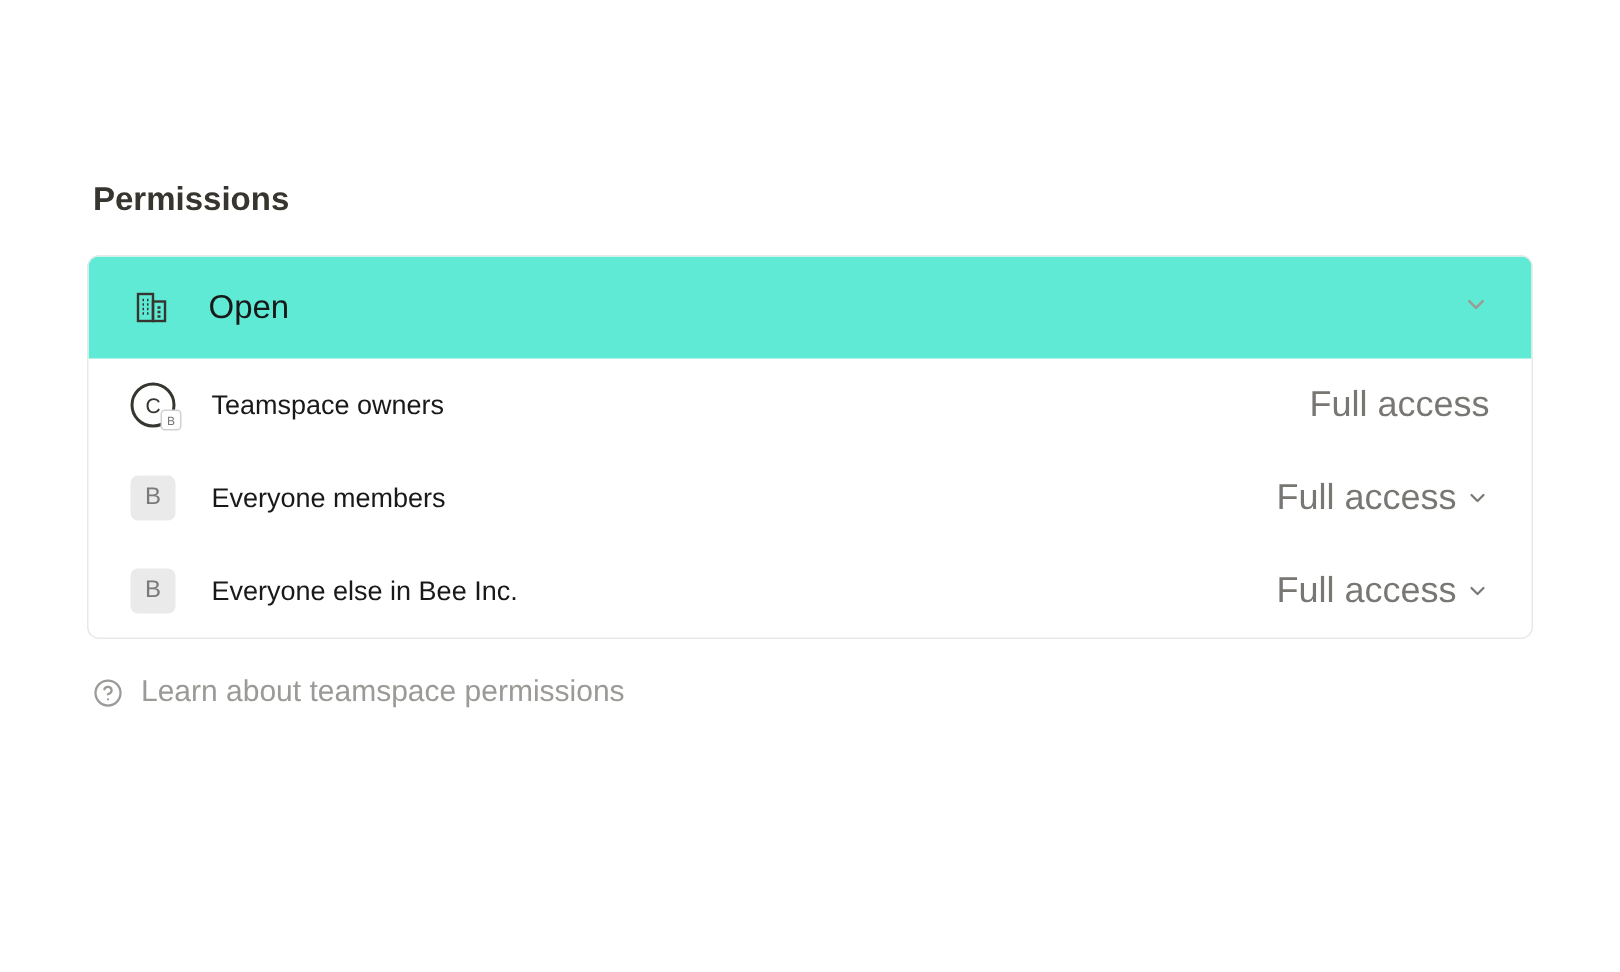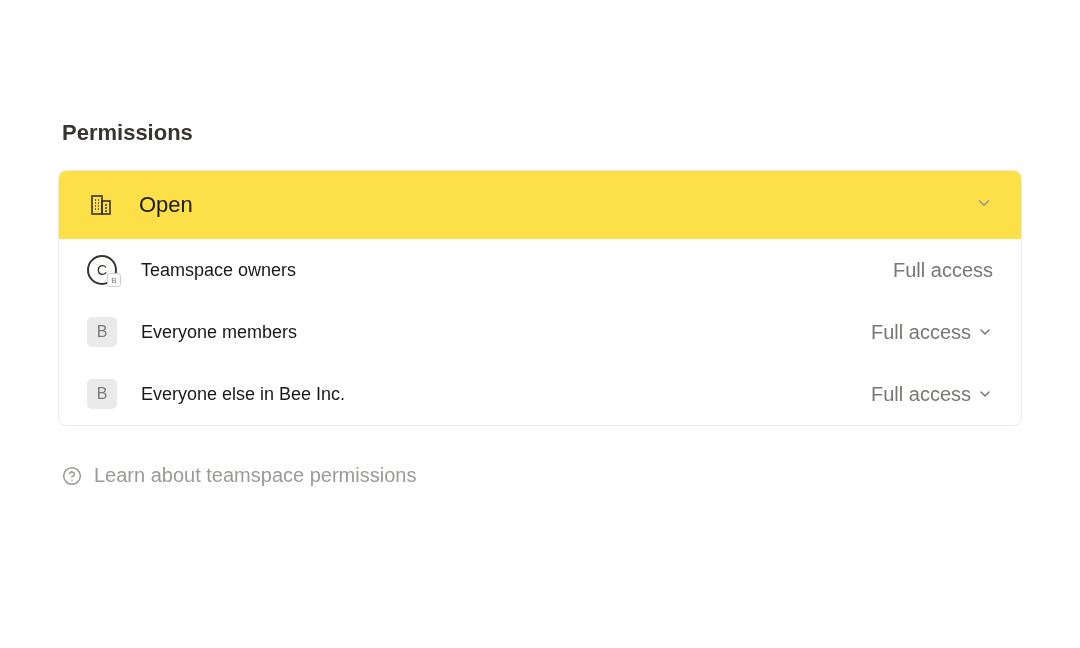--- a/index.html
+++ b/index.html
@@ -26,21 +26,21 @@
       border: 1px solid #e9e9e7;
       border-radius: 8px;
       overflow: hidden;
       background: #ffffff;
     }
     .access-level-row {
       display: flex;
       align-items: center;
       gap: 24px;
       padding: 20px 28px;
-      background: #fde047;
+      background: #5eead4;
       cursor: pointer;
     }
     .access-icon {
       width: 28px;
       height: 28px;
       flex-shrink: 0;
       display: flex;
       align-items: center;
       justify-content: center;
       color: #37352f;
@@ -112,31 +112,31 @@
     }
     .role-label {
       flex: 1;
       font-size: 18px;
       color: #191919;
     }
     .role-access {
       display: flex;
       align-items: center;
       gap: 6px;
-      font-size: 20px;
+      font-size: 24px;
       color: #787774;
     }
     .role-access.dropdown {
       cursor: pointer;
     }
     .help-link {
       display: flex;
       align-items: center;
       gap: 12px;
-      margin-top: 38px;
+      margin-top: 24px;
       padding-left: 4px;
       font-size: 20px;
       color: #9b9a97;
       cursor: pointer;
     }
     .help-icon {
       width: 20px;
       height: 20px;
       flex-shrink: 0;
     }

